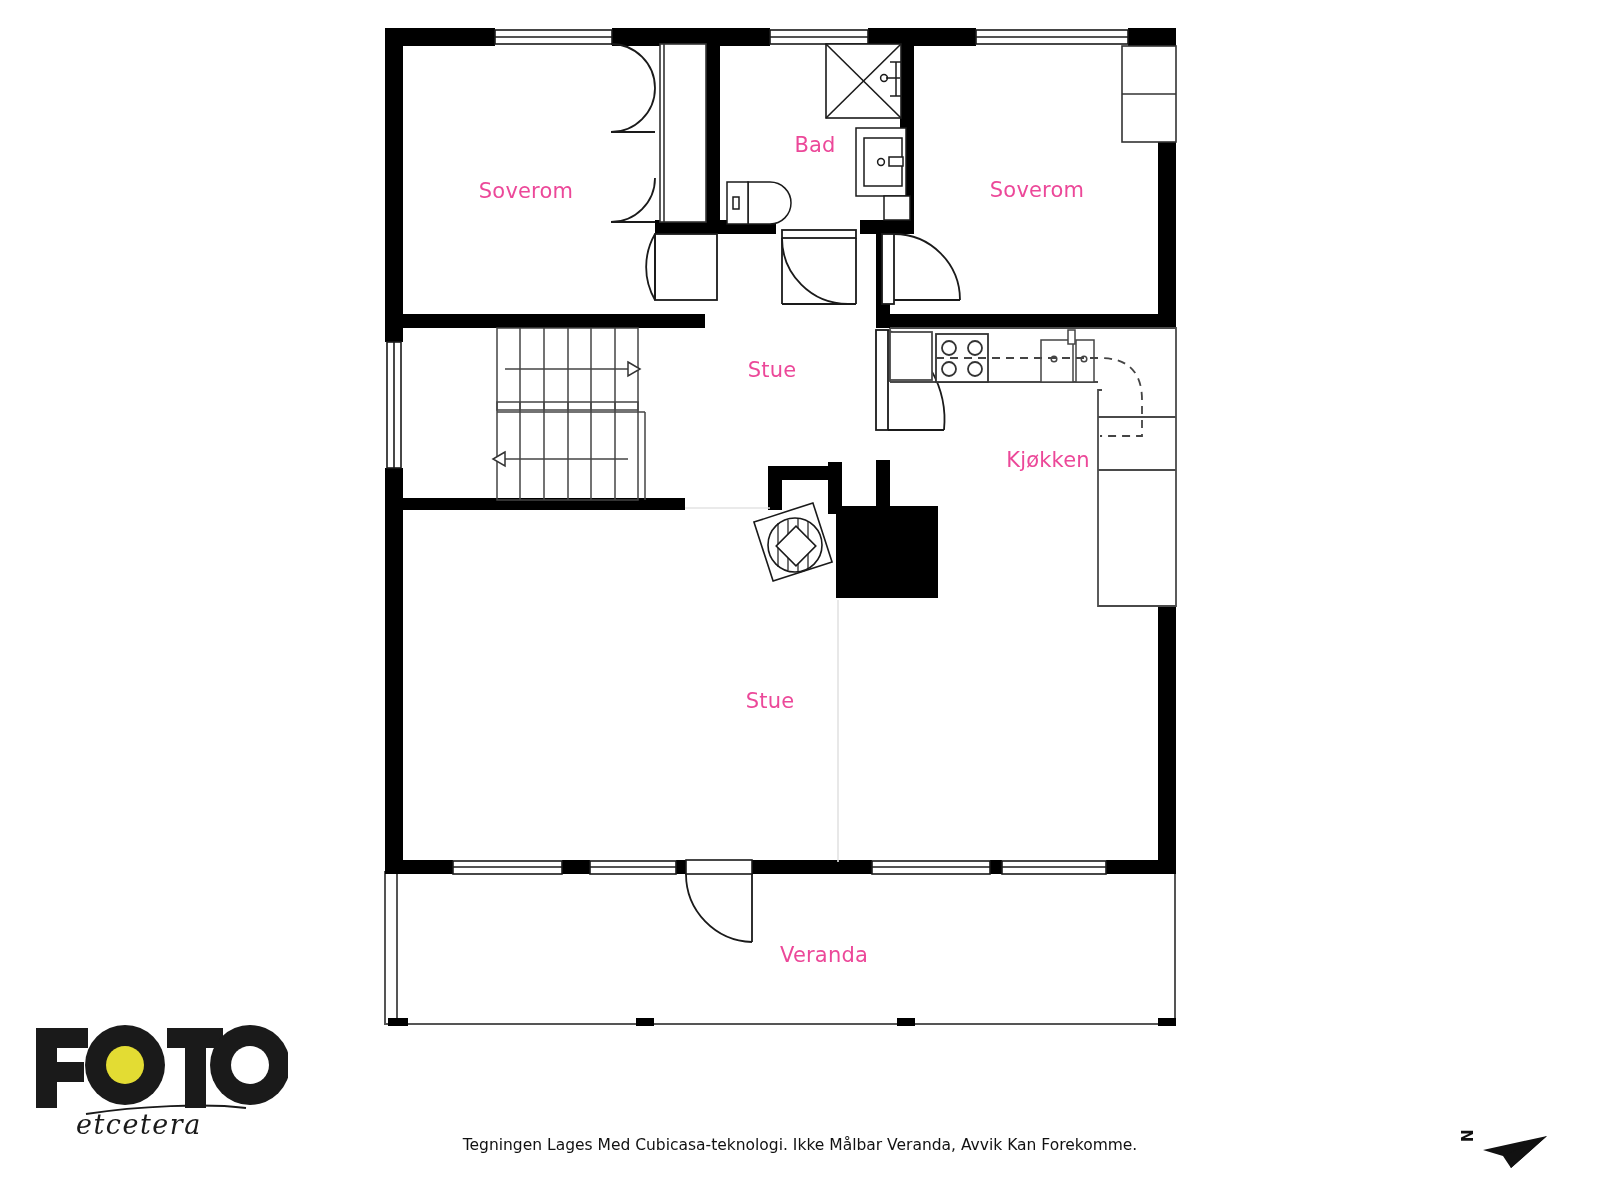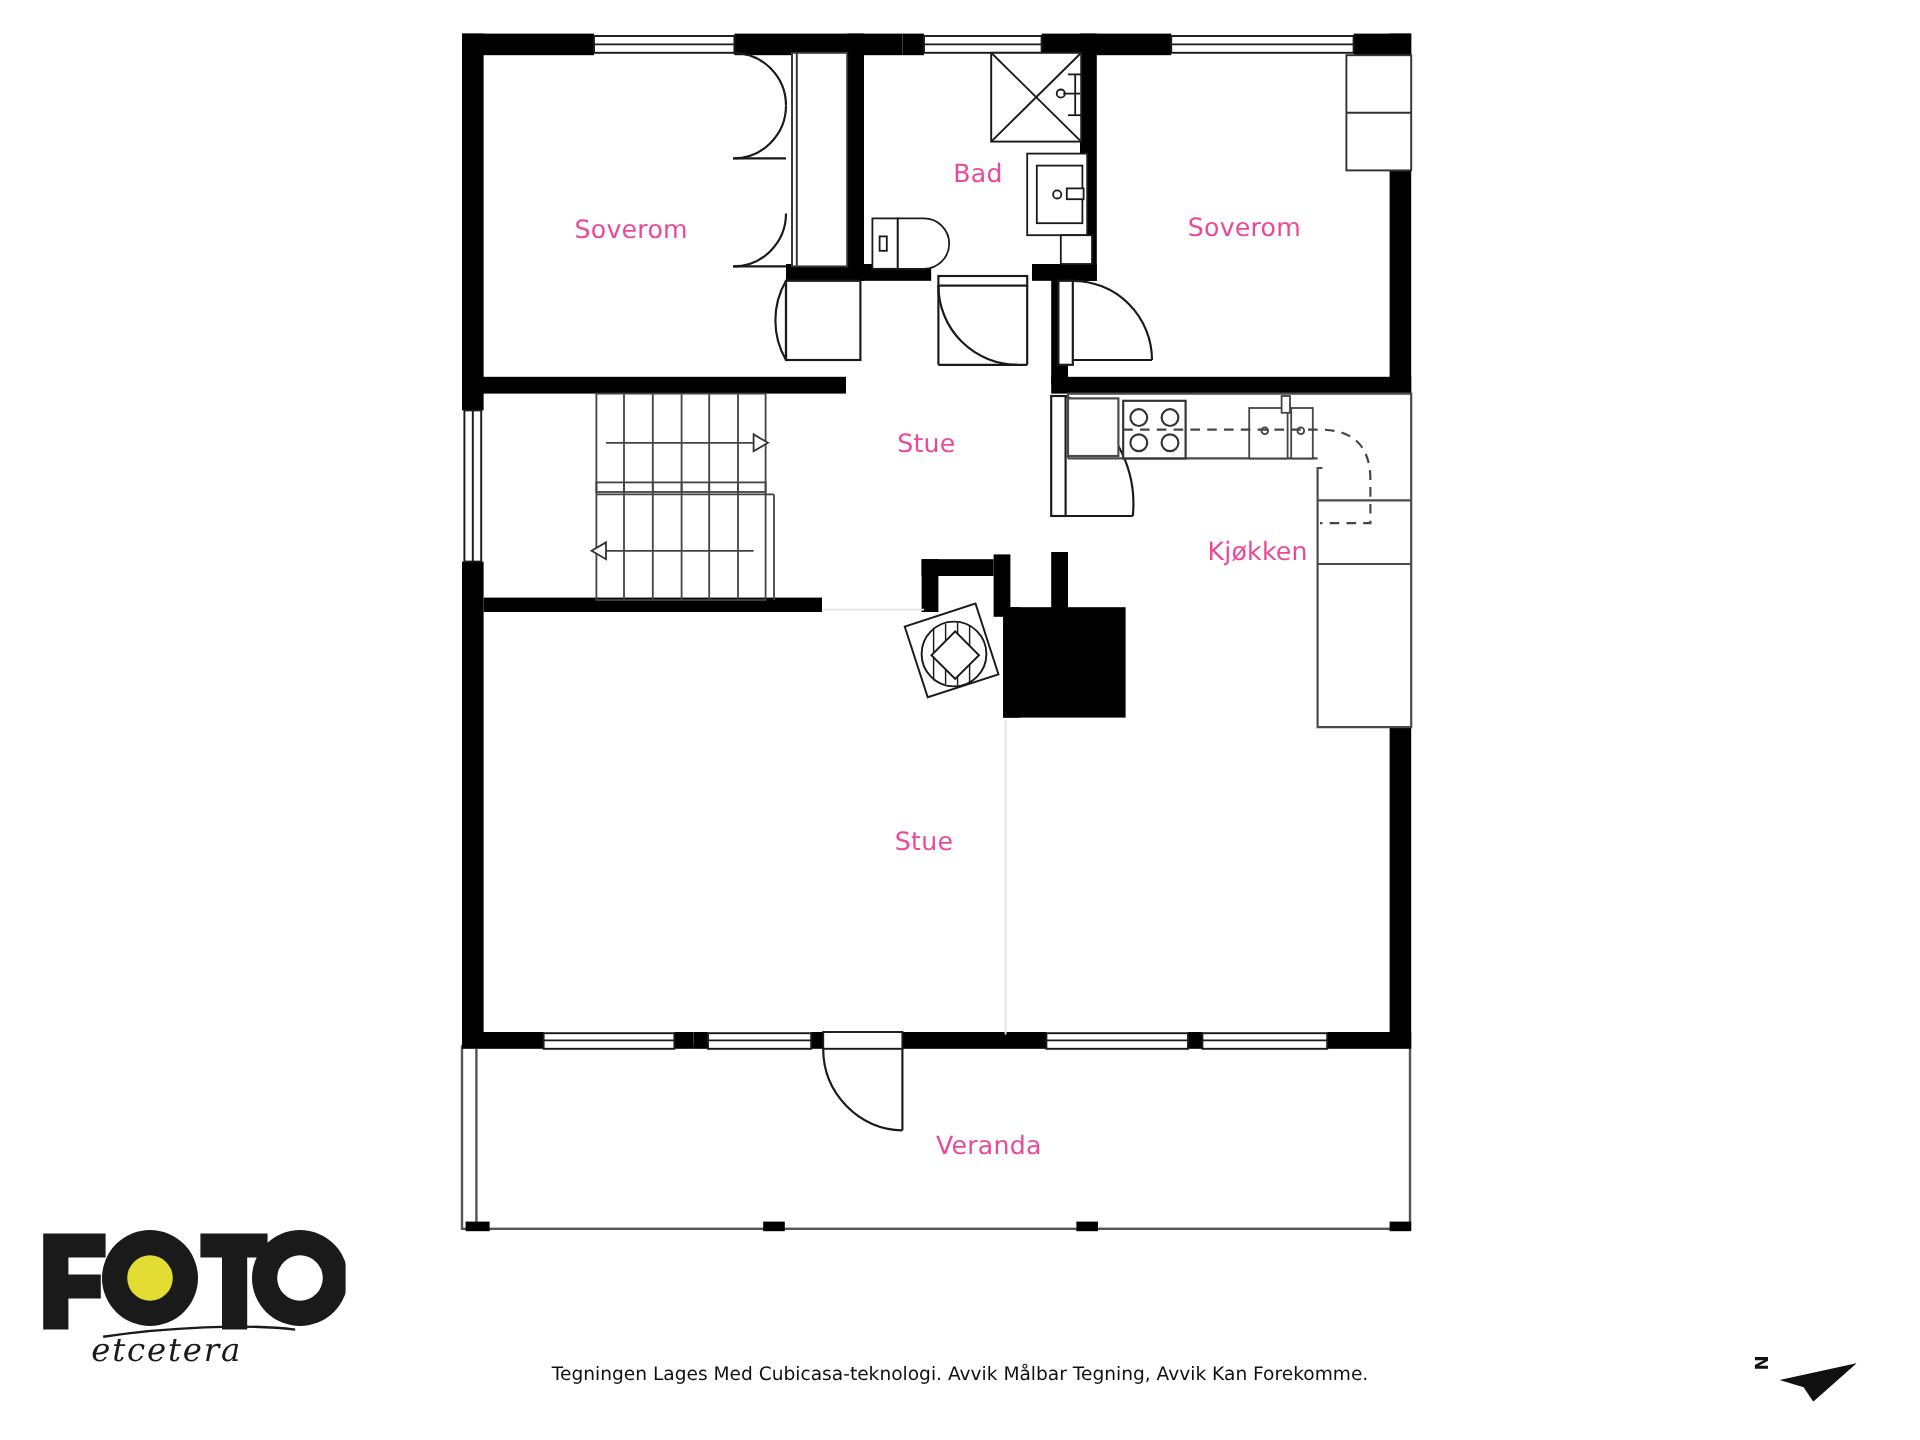--- a/index.html
+++ b/index.html
@@ -282,21 +282,21 @@
 
     <circle cx="222" cy="55" r="40" fill="#1a1a1a"></circle>
     <circle cx="222" cy="55" r="19" fill="#ffffff"></circle>
 
     <path d="M58 104 C110 96 178 93 218 98" stroke="#1a1a1a" stroke-width="2" fill="none"></path>
 
     <text x="48" y="124" font-family="'DejaVu Serif','Liberation Serif',serif" font-style="italic" font-size="27" fill="#1a1a1a" letter-spacing="1.5">etcetera</text>
   </svg>
 </div>
 
-<div id="footer-note">Tegningen Lages Med Cubicasa-teknologi. Avvik Målbar Tegning, Avvik Kan Forekomme.</div>
+<div id="footer-note">Tegningen Lages Med Cubicasa-teknologi. Ikke Målbar Veranda, Avvik Kan Forekomme.</div>
 
 <div id="compass">
   <svg viewBox="0 0 110 70" width="110" height="70">
     <path d="M92 38 L28 52 L48 58 L56 70 Z" fill="#111"></path>
     <path d="M92 38 L56 70 L52 56 Z" fill="#111"></path>
     <text x="18" y="44" font-family="'DejaVu Sans','Liberation Sans',sans-serif" font-size="15" font-weight="600" fill="#111" transform="rotate(-90 18 44)">N</text>
   </svg>
 </div>
 
 </body></html>

